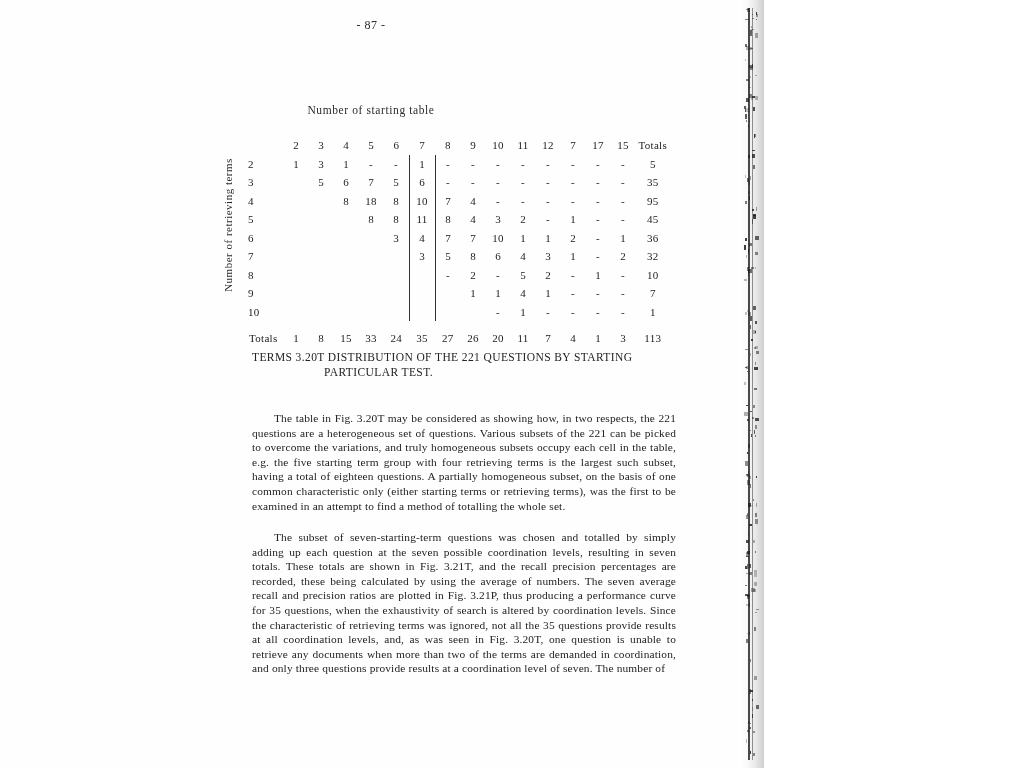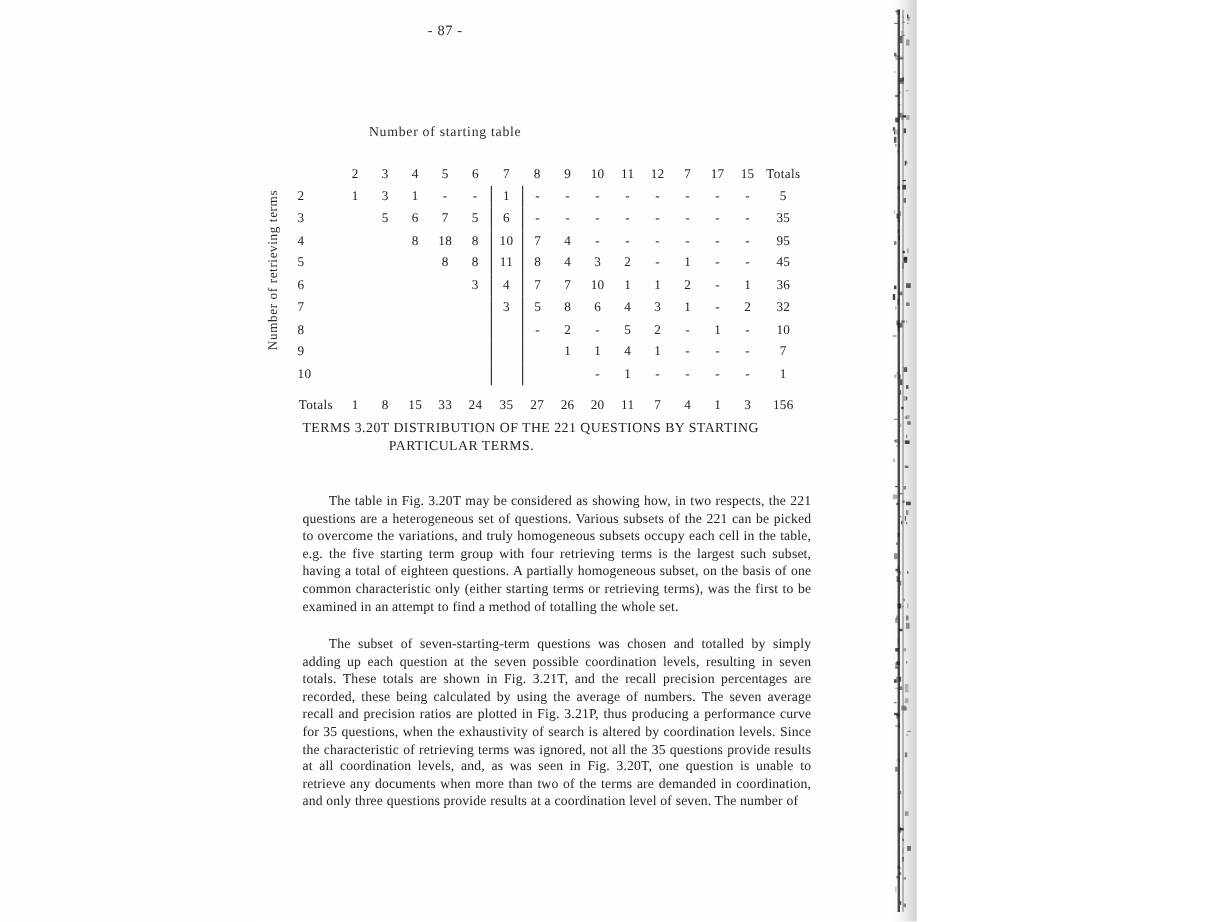--- a/index.html
+++ b/index.html
@@ -380,30 +380,30 @@
             <td>24</td>
             <td>35</td>
             <td>27</td>
             <td>26</td>
             <td>20</td>
             <td>11</td>
             <td>7</td>
             <td>4</td>
             <td>1</td>
             <td>3</td>
-            <td>156</td>
+            <td>113</td>
           </tr>
         </tbody>
     </table>
   </div>
 
   <div class="fig-caption">
     <span class="lead">TERMS 3.20T</span>
     <span class="body">DISTRIBUTION OF THE 221 QUESTIONS BY STARTING</span>
-    <span class="l3">PARTICULAR TERMS.</span>
+    <span class="l3">PARTICULAR TEST.</span>
   </div>
 
   <div class="para p1">
     <span class="indent"></span><span>The table in Fig. 3.20T may be considered as showing how, in two respects, the 221 questions are a heterogeneous set of questions. Various subsets of the 221 can be picked to overcome the variations, and truly homogeneous subsets occupy each cell in the table, e.g. the five starting term group with four retrieving terms is the largest such subset, having a total of eighteen questions. A partially homogeneous subset, on the basis of one common characteristic only (either starting terms or retrieving terms), was the first to be examined in an attempt to find a method of totalling the whole set.</span>
   </div>
 
   <div class="para p2">
     <span class="indent"></span><span>The subset of seven-starting-term questions was chosen and totalled by simply adding up each question at the seven possible coordination levels, resulting in seven totals. These totals are shown in Fig. 3.21T, and the recall precision percentages are recorded, these being calculated by using the average of numbers. The seven average recall and precision ratios are plotted in Fig. 3.21P, thus producing a performance curve for 35 questions, when the exhaustivity of search is altered by coordination levels. Since the characteristic of retrieving terms was ignored, not all the 35 questions provide results at all coordination levels, and, as was seen in Fig. 3.20T, one question is unable to retrieve any documents when more than two of the terms are demanded in coordination, and only three questions provide results at a coordination level of seven. The number of</span>
   </div>
 

